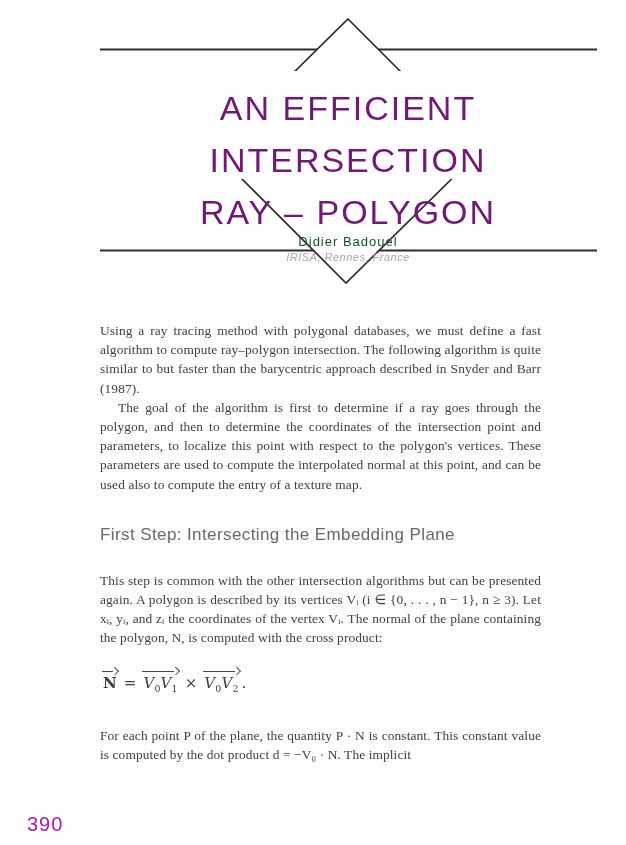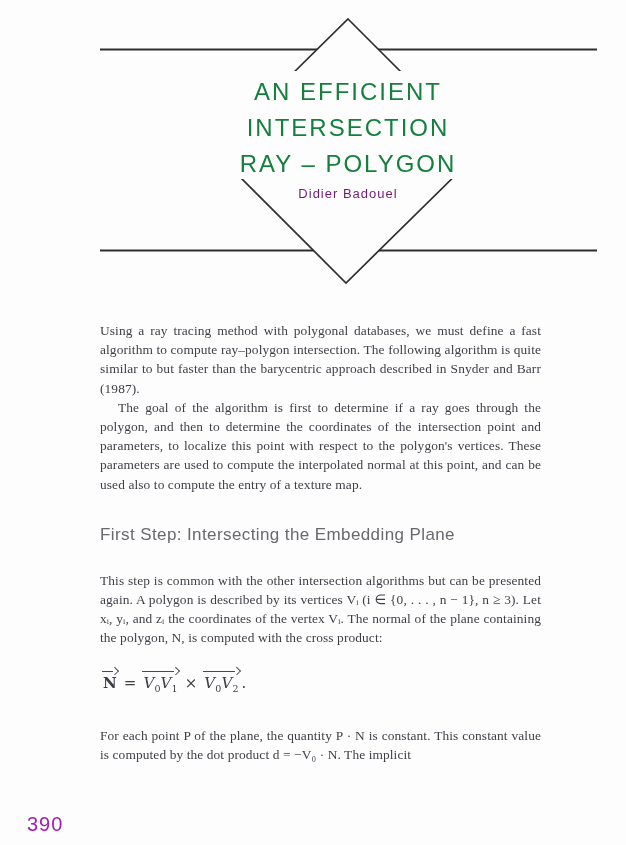--- a/index.html
+++ b/index.html
@@ -18,32 +18,33 @@
   }
   .title-block {
     position: absolute;
     top: 74px;
     left: 160px;
     width: 376px;
     text-align: center;
     font-family: "Liberation Sans", "DejaVu Sans", sans-serif;
   }
   .title-line {
-    font-size: 24px;
+    font-size: 34px;
     line-height: 36px;
     font-weight: 300;
     letter-spacing: 2px;
-    color: #15803d;
+    color: #701a75;
+    margin-top: 16px;
   }
   .author {
     margin-top: 4px;
     font-size: 13px;
     line-height: 16px;
     letter-spacing: 1px;
-    color: #701a75;
+    color: #14532d;
   }
   .affiliation {
     font-size: 11px;
     line-height: 14px;
     font-style: italic;
     letter-spacing: 0.5px;
     color: #a8a8b2;
   }
   
   .content {
@@ -120,20 +121,21 @@
     <line x1="100" y1="250.5" x2="597" y2="250.5" stroke="#2e2e2e" stroke-width="1.8"></line>
     <polygon points="348,19 480,151 346,283 214,151" fill="#fdfdfd" stroke="#2e2e2e" stroke-width="1.7"></polygon>
     <rect x="178" y="71" width="340" height="108" fill="#fdfdfd"></rect>
   </svg>
 
   <div class="title-block">
     <div class="title-line">AN EFFICIENT</div>
     <div class="title-line">INTERSECTION</div>
     <div class="title-line">RAY – POLYGON</div>
     <div class="author">Didier Badouel</div>
+    <div class="affiliation">IRISA, Rennes, France</div>
   </div>
 
   <div class="content">
     <p class="first">Using a ray tracing method with polygonal databases, we must define a fast algorithm to compute ray–polygon intersection. The following algorithm is quite similar to but faster than the barycentric approach described in Snyder and Barr (1987).</p>
     <p class="indent">The goal of the algorithm is first to determine if a ray goes through the polygon, and then to determine the coordinates of the intersection point and parameters, to localize this point with respect to the polygon's vertices. These parameters are used to compute the interpolated normal at this point, and can be used also to compute the entry of a texture map.</p>
 
     <h2 class="section-heading">First Step: Intersecting the Embedding Plane</h2>
 
     <p class="first">This step is common with the other intersection algorithms but can be presented again. A polygon is described by its vertices Vᵢ (i ∈ {0, . . . , n − 1}, n ≥ 3). Let xᵢ, yᵢ, and zᵢ the coordinates of the vertex Vᵢ. The normal of the plane containing the polygon, N, is computed with the cross product:</p>
 

